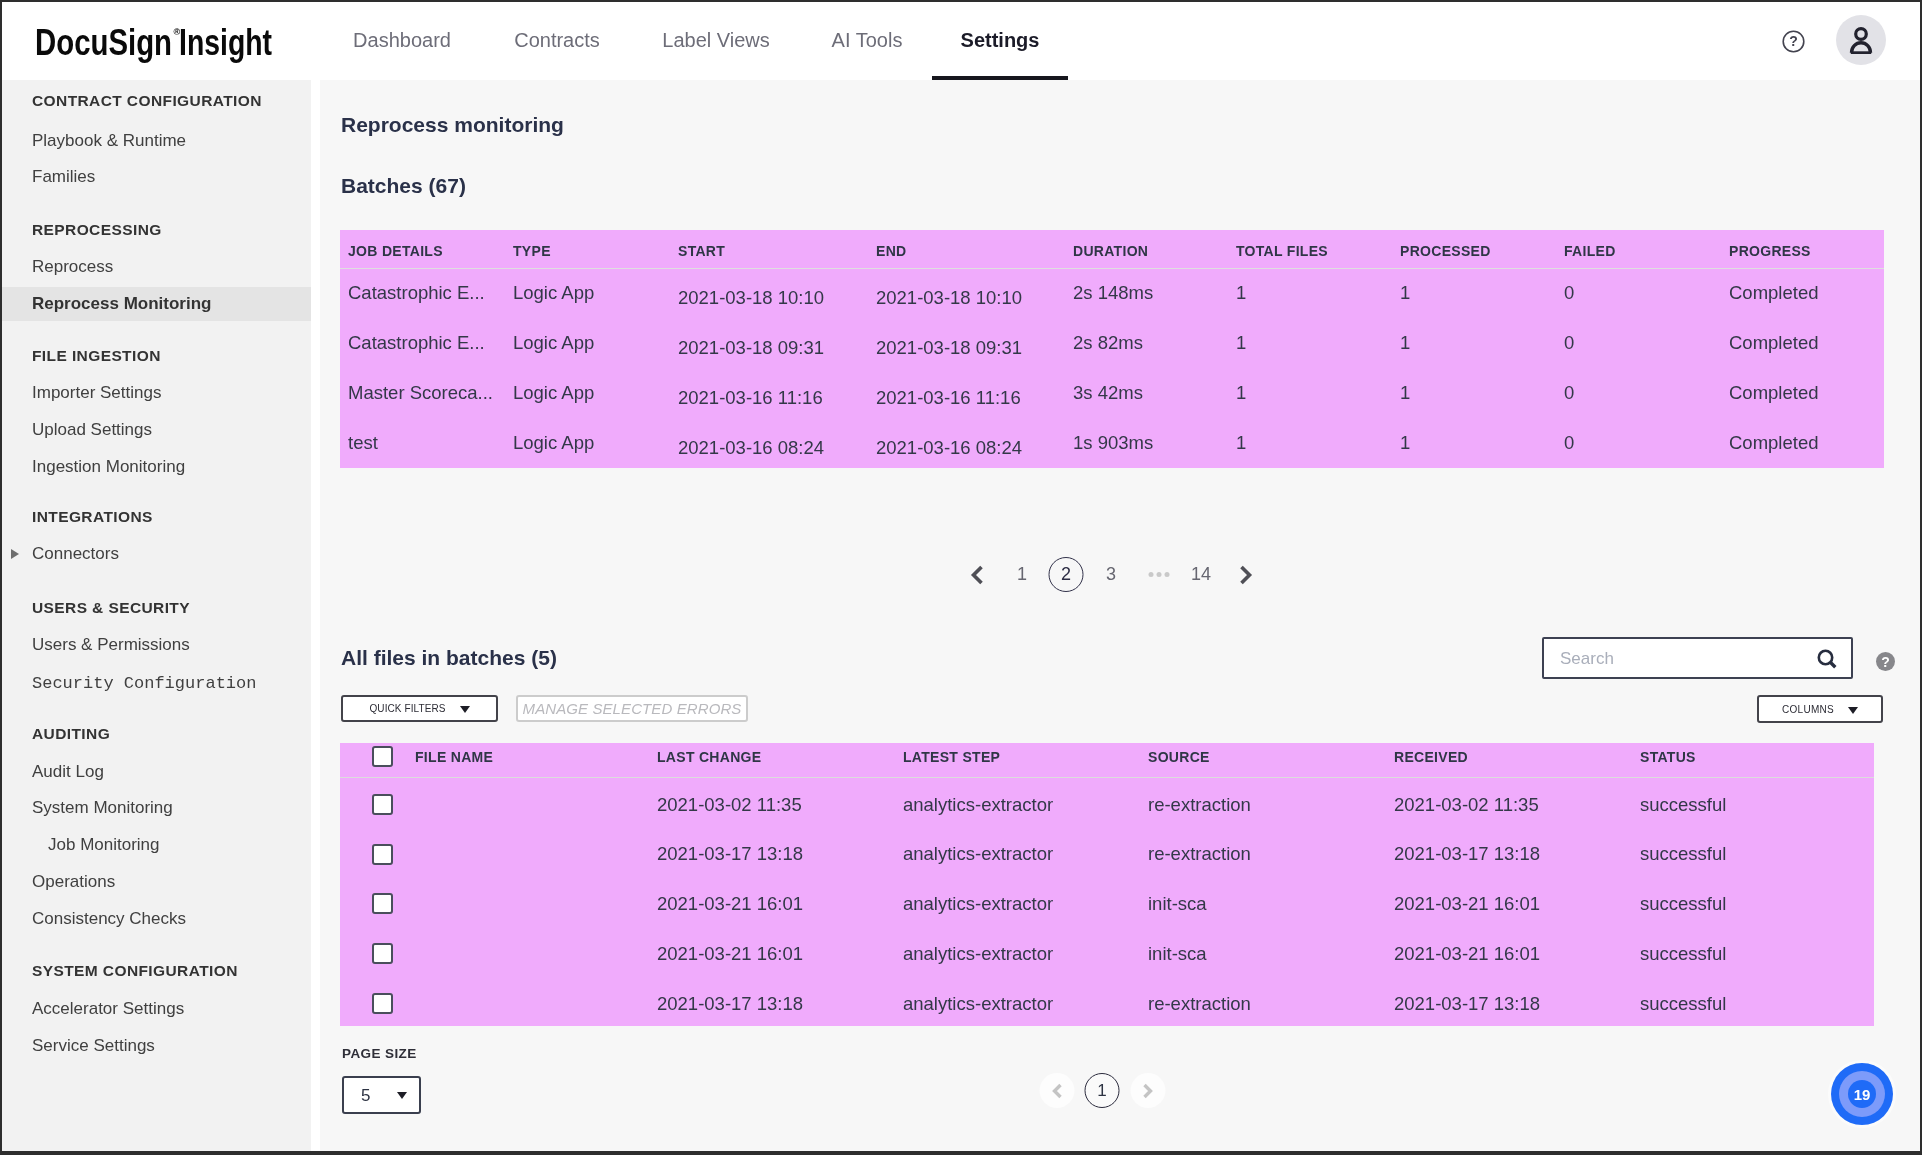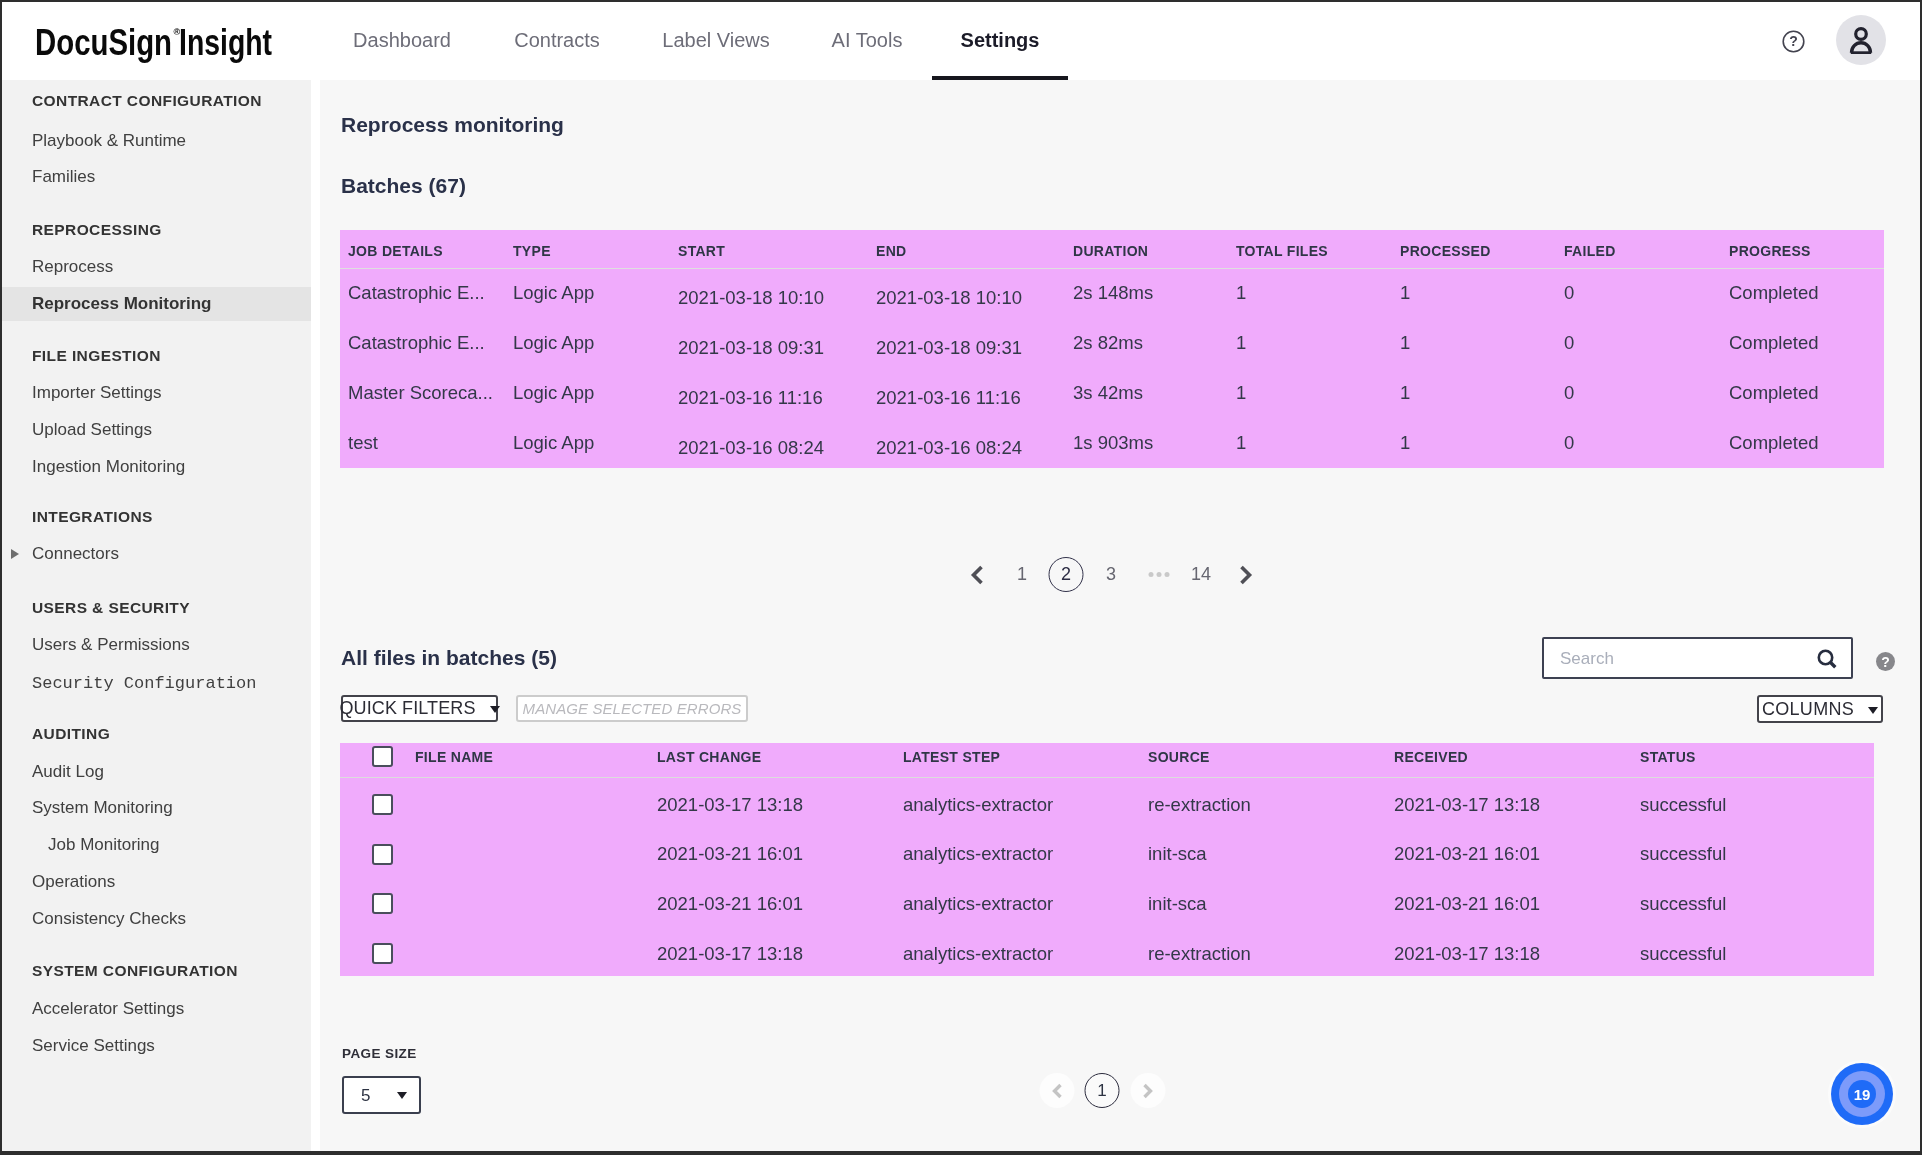--- a/index.html
+++ b/index.html
@@ -42,21 +42,21 @@
 .pgwrap { position:absolute; transform:translateX(-50%); top:0; height:35px; display:flex; align-items:center; justify-content:center; }
 .pnum { font-size:18px; color:#666670; }
 .pcur { width:35px; height:35px; border:1.5px solid #32324a; border-radius:50%; display:flex; align-items:center; justify-content:center; font-size:18px; color:#2d2d44; background:transparent; }
 .dots { display:flex; gap:3px; } .dots i { width:5px; height:5px; border-radius:50%; background:#c9c9c9; }
 
 .h3 { position:absolute; left:21px; top:566px; font-size:21px; font-weight:bold; color:#2a3149; }
 .search { position:absolute; left:1222px; top:557px; width:311px; height:42px; border:2px solid #3d4152; border-radius:2px; background:#fff; }
 .search .ph { position:absolute; left:16px; top:10px; font-size:17px; color:#a9aeba; }
 .helpdot { position:absolute; left:1556px; top:572px; width:19px; height:19px; border-radius:50%; background:#87878b; color:#fff; font-size:14px; font-weight:bold; display:flex; align-items:center; justify-content:center; }
 
-.btn { position:absolute; background:#fff; border:2px solid #43434a; border-radius:3px; display:flex; align-items:center; justify-content:center; font-size:18px; color:#2c2c35; letter-spacing:0.1px; white-space:nowrap; }
+.btn { position:absolute; background:#fff; border:2px solid #43434a; border-radius:3px; display:flex; align-items:center; justify-content:center; font-size:10px; color:#2c2c35; letter-spacing:0.1px; white-space:nowrap; }
 .qf { left:21px; top:615px; width:157px; height:27px; }
 .mse { left:196px; top:615px; width:232px; height:27px; border-color:#cccccc; color:#b9b9bd; font-style:italic; font-size:15px; letter-spacing:0.1px; }
 .cols { left:1437px; top:615px; width:126px; height:28px; letter-spacing:0.3px; }
 .tri { display:inline-block; width:0; height:0; border-top:7px solid #1d1d26; border-left:5.5px solid transparent; border-right:5.5px solid transparent; margin-left:14px; position:relative; top:1px; }
 
 .ftable { position:absolute; left:20px; top:663px; width:1534px; }
 .ftable tr.hdr { height:34px; border-bottom:1px solid #dcdcdc; }
 .ftable th { padding-bottom:6px; }
 .ftable tr.row { height:49.8px; }
 .ftable tr.row td { padding-top:5px; }
@@ -274,20 +274,31 @@
           <th>LATEST STEP</th>
           <th>SOURCE</th>
           <th>RECEIVED</th>
           <th>STATUS</th>
     </tr>
     <tr class="row">
           <td>
             <div class="cb"></div>
           </td>
           <td></td>
+          <td>2021-03-02 11:35</td>
+          <td>analytics-extractor</td>
+          <td>re-extraction</td>
+          <td>2021-03-02 11:35</td>
+          <td>successful</td>
+        </tr>
+    <tr class="row">
+          <td>
+            <div class="cb"></div>
+          </td>
+          <td></td>
           <td>2021-03-17 13:18</td>
           <td>analytics-extractor</td>
           <td>re-extraction</td>
           <td>2021-03-17 13:18</td>
           <td>successful</td>
         </tr>
     <tr class="row">
           <td>
             <div class="cb"></div>
           </td>

